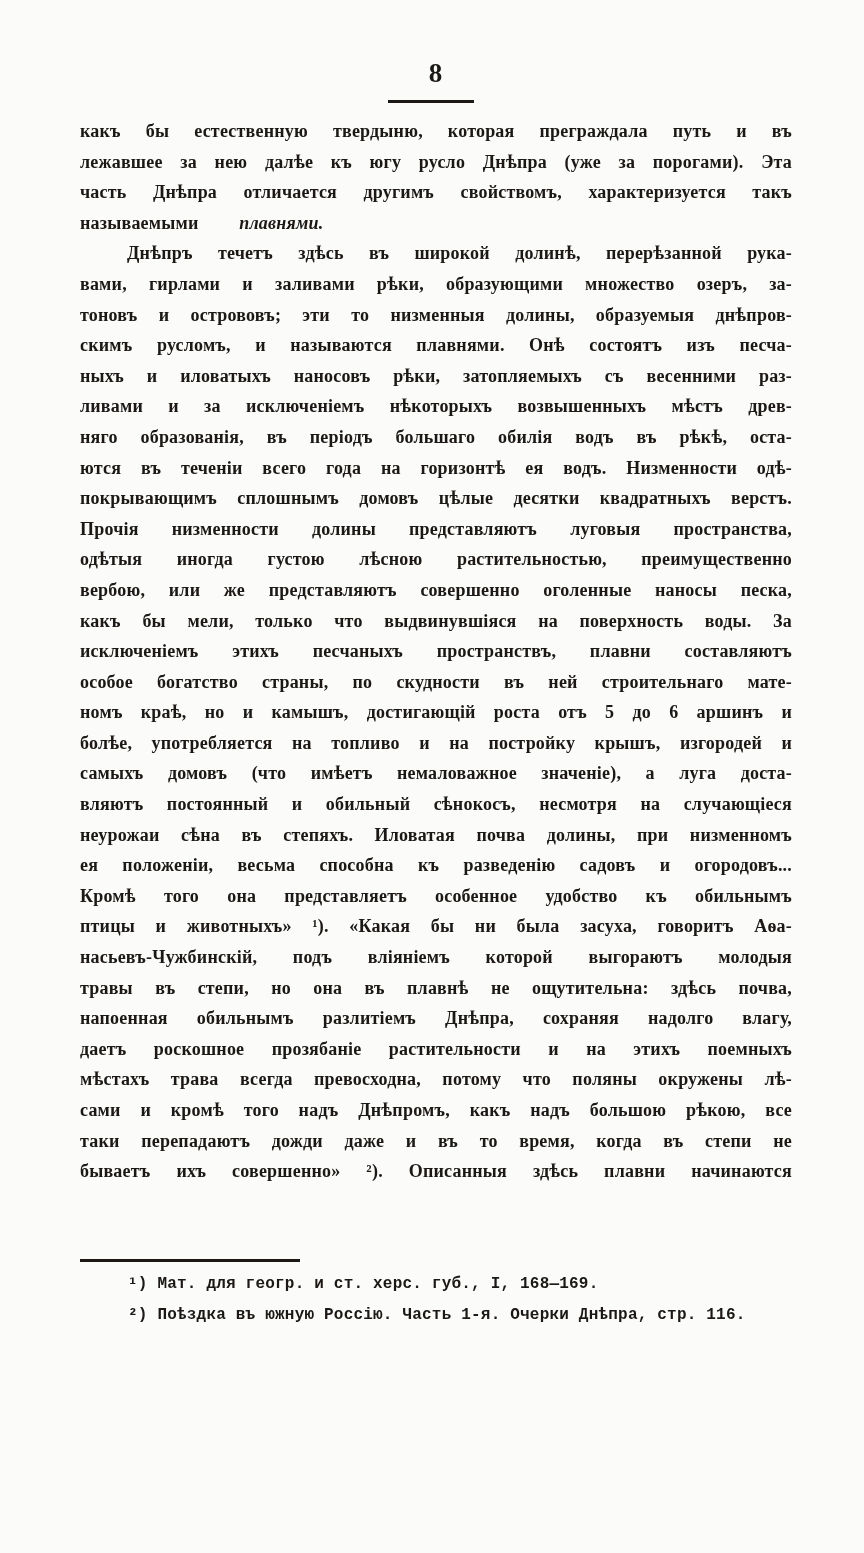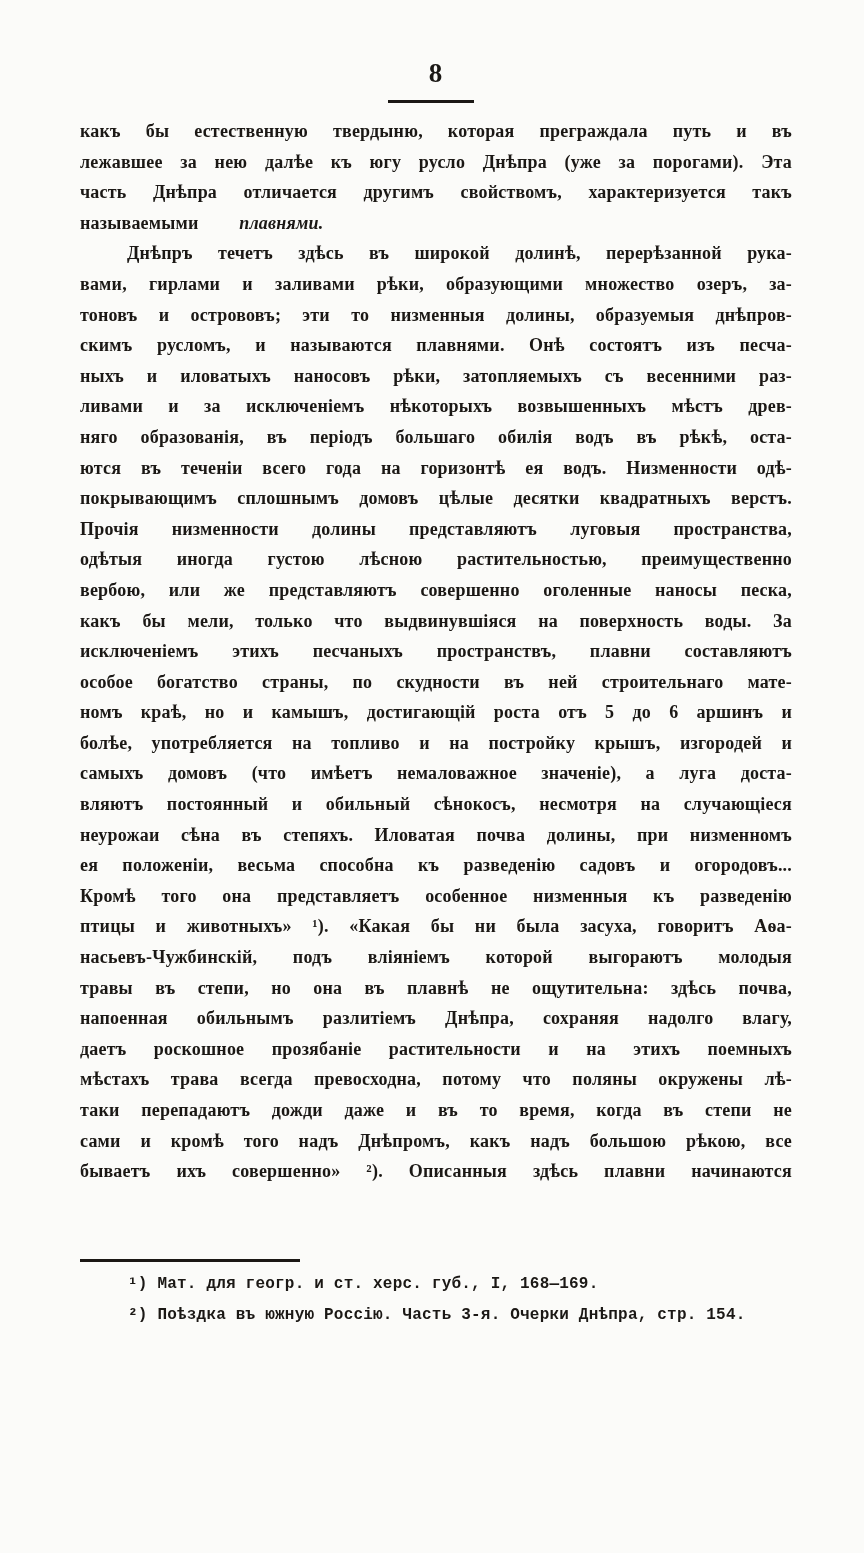--- a/index.html
+++ b/index.html
@@ -115,31 +115,31 @@
     <div class="line">вербою, или же представляютъ совершенно оголенные наносы песка,</div>
     <div class="line">какъ бы мели, только что выдвинувшіяся на поверхность воды. За</div>
     <div class="line">исключеніемъ этихъ песчаныхъ пространствъ, плавни составляютъ</div>
     <div class="line">особое богатство страны, по скудности въ ней строительнаго мате-</div>
     <div class="line">номъ краѣ, но и камышъ, достигающій роста отъ 5 до 6 аршинъ и</div>
     <div class="line">болѣе, употребляется на топливо и на постройку крышъ, изгородей и</div>
     <div class="line">самыхъ домовъ (что имѣетъ немаловажное значеніе), а луга доста-</div>
     <div class="line">вляютъ постоянный и обильный сѣнокосъ, несмотря на случающіеся</div>
     <div class="line">неурожаи сѣна въ степяхъ. Иловатая почва долины, при низменномъ</div>
     <div class="line">ея положеніи, весьма способна къ разведенію садовъ и огородовъ...</div>
-    <div class="line">Кромѣ того она представляетъ особенное низменныя къ разведенію</div>
+    <div class="line">Кромѣ того она представляетъ особенное удобство къ обильнымъ</div>
     <div class="line">птицы и животныхъ» ¹). «Какая бы ни была засуха, говоритъ Аѳа-</div>
     <div class="line">насьевъ-Чужбинскій, подъ вліяніемъ которой выгораютъ молодыя</div>
     <div class="line">травы въ степи, но она въ плавнѣ не ощутительна: здѣсь почва,</div>
     <div class="line">напоенная обильнымъ разлитіемъ Днѣпра, сохраняя надолго влагу,</div>
     <div class="line">даетъ роскошное прозябаніе растительности и на этихъ поемныхъ</div>
     <div class="line">мѣстахъ трава всегда превосходна, потому что поляны окружены лѣ-</div>
+    <div class="line">сами и кромѣ того надъ Днѣпромъ, какъ надъ большою рѣкою, все</div>
     <div class="line">таки перепадаютъ дожди даже и въ то время, когда въ степи не</div>
-    <div class="line">сами и кромѣ того надъ Днѣпромъ, какъ надъ большою рѣкою, все</div>
     <div class="line">бываетъ ихъ совершенно» ²). Описанныя здѣсь плавни начинаются</div>
   </div>
 
   <div class="footnotes">
     <div class="fn-rule"></div>
     <div class="fn-line">¹) Мат. для геогр. и ст. херс. губ., I, 168—169.</div>
-    <div class="fn-line">²) Поѣздка въ южную Россію. Часть 3-я. Очерки Днѣпра, стр. 154.</div>
+    <div class="fn-line">²) Поѣздка въ южную Россію. Часть 1-я. Очерки Днѣпра, стр. 116.</div>
   </div>
 
 </div>
 
 </body></html>

